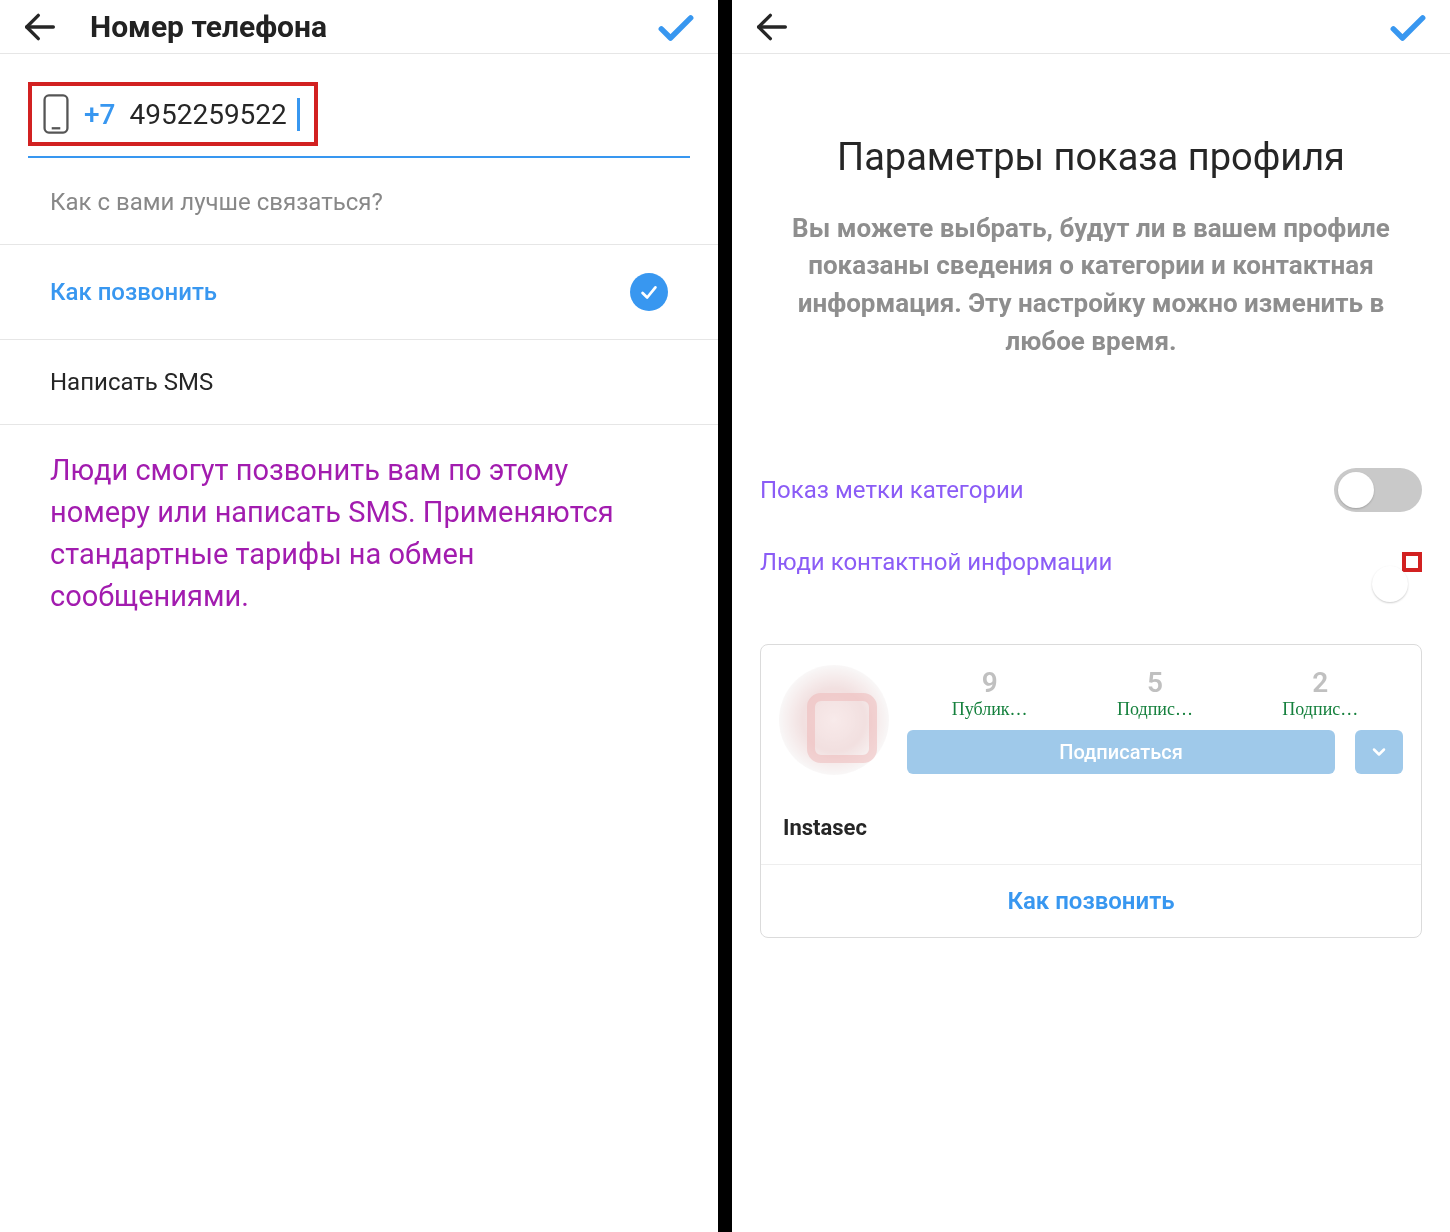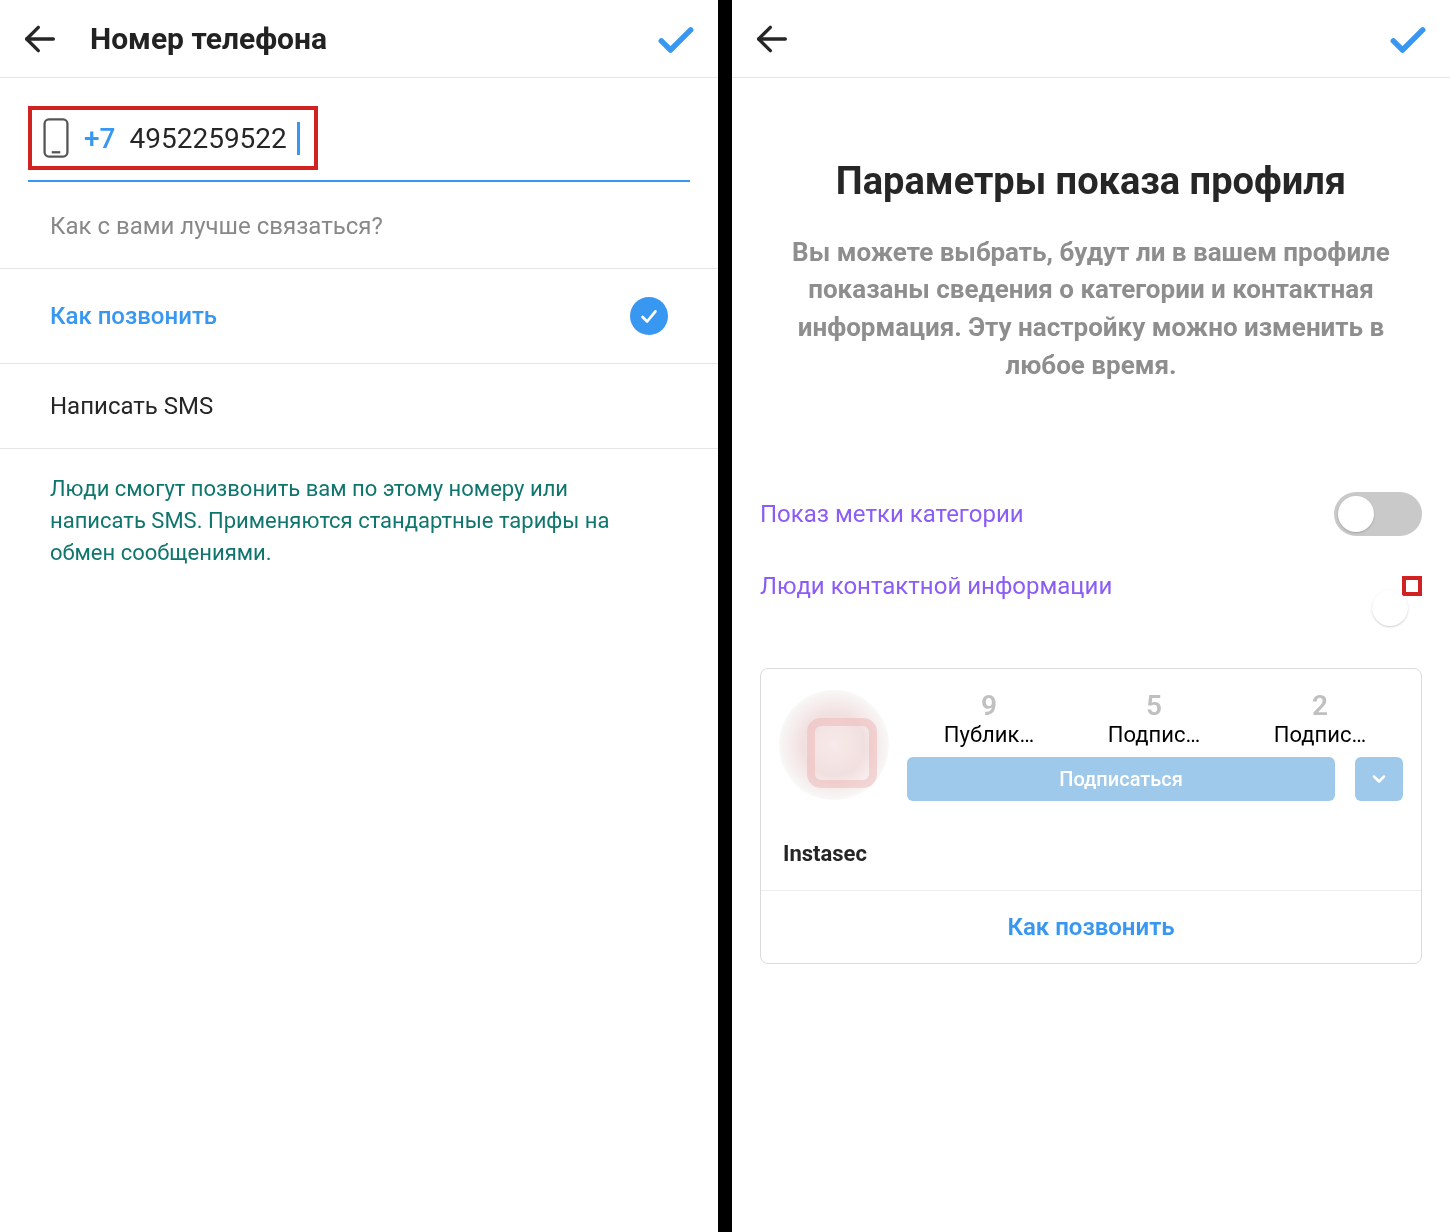--- a/index.html
+++ b/index.html
@@ -17,21 +17,21 @@
     display: flex;
     flex-direction: column;
     position: relative;
   }
   .divider-vertical {
     width: 14px;
     background: #000;
   }
   
   .header {
-    height: 78px;
+    height: 54px;
     display: flex;
     align-items: center;
     padding: 0 20px;
     border-bottom: 1px solid #e6e6e6;
   }
   .header-title {
     font-size: 30px;
     font-weight: 700;
     margin-left: 30px;
     color: #222;
@@ -93,32 +93,32 @@
     width: 38px; height: 38px;
     border-radius: 50%;
     background: #3897f0;
     display: flex;
     align-items: center;
     justify-content: center;
   }
   .check-circle svg { display:block; }
   .help-text {
     padding: 24px 50px;
-    font-size: 22px;
-    color: #0f766e;
+    font-size: 29px;
+    color: #a21caf;
     line-height: 1.45;
   }
   
   .right-content {
     padding: 80px 28px 20px 28px;
     text-align: center;
   }
   .rp-title {
     font-size: 38px;
-    font-weight: 700;
+    font-weight: 400;
     color: #262626;
     line-height: 1.25;
     margin-bottom: 28px;
   }
   .rp-desc {
     font-size: 26px;
     color: #8e8e8e;
     line-height: 1.45;
     padding: 0 8px;
     margin-bottom: 90px;
@@ -201,26 +201,27 @@
   .stat {
     text-align: center;
     min-width: 80px;
   }
   .stat-num {
     font-size: 28px;
     font-weight: 600;
     color: #c0c0c0;
   }
   .stat-label {
-    font-size: 22px;
-    color: #000000;
+    font-size: 18px;
+    color: #15803d;
     white-space: nowrap;
     overflow: hidden;
     text-overflow: clip;
     max-width: 95px;
+    font-family: Liberation Serif, serif;
   }
   .follow-row {
     display: flex;
     gap: 20px;
   }
   .follow-btn {
     flex: 1;
     background: #9fc9ea;
     color: #fff;
     font-size: 20px;

